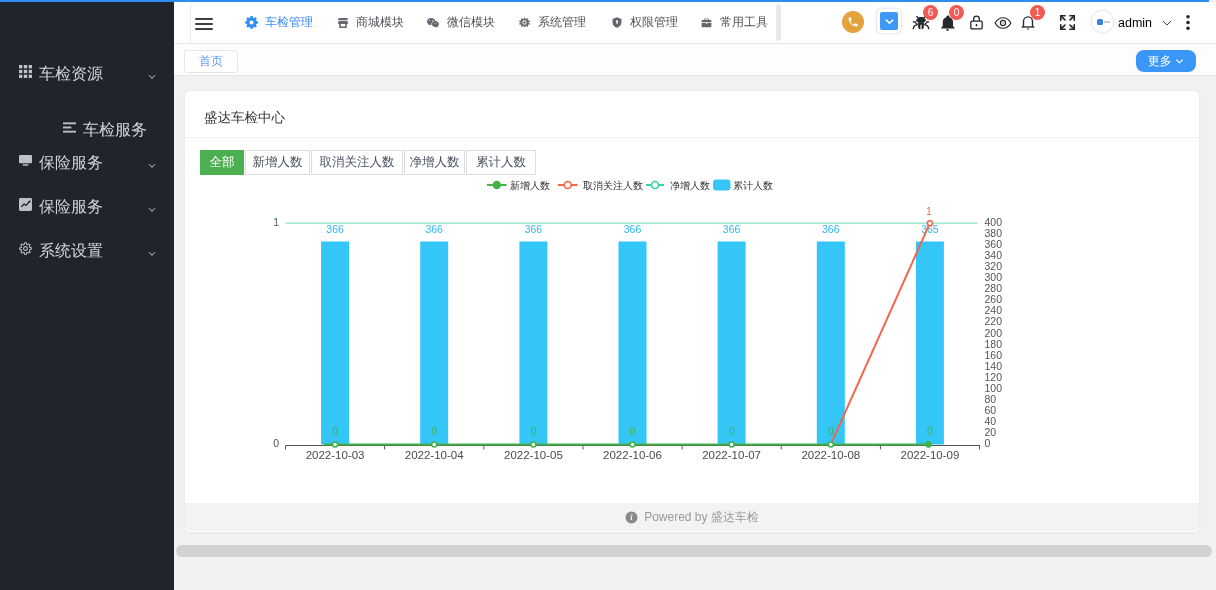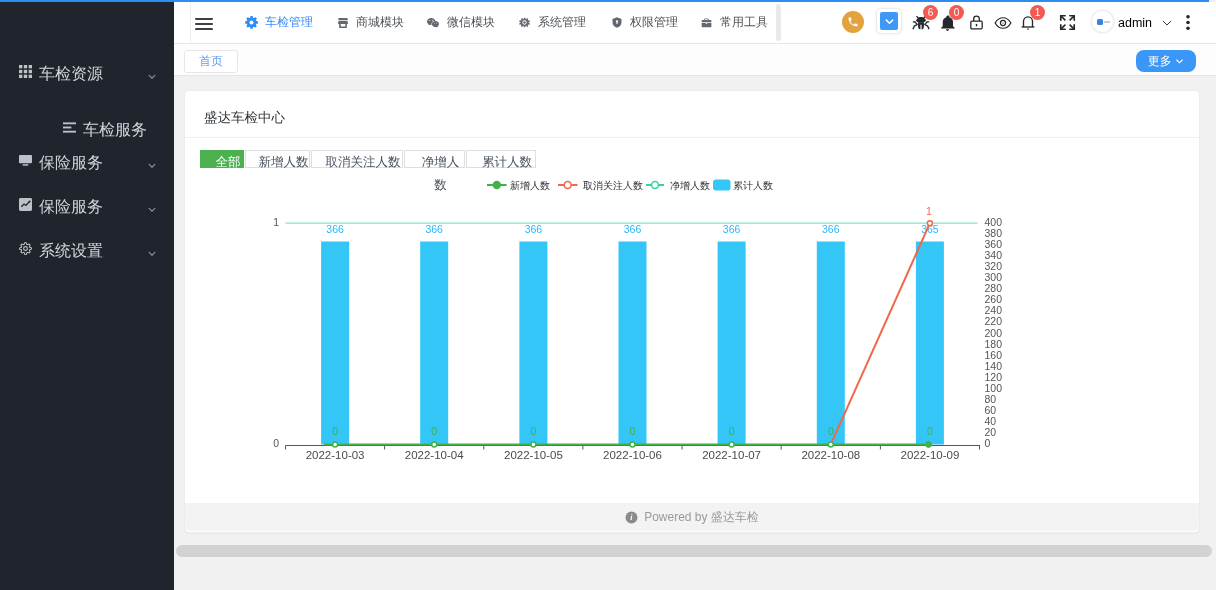--- a/index.html
+++ b/index.html
@@ -32,21 +32,21 @@
   
   #tagbar { left:174px; top:44px; width:1042px; height:32px; background:#fdfdfd; border-bottom:1px solid #e4e4e4; }
   #hometab { left:184px; top:50px; width:54px; height:23px; background:#fff; border:1px solid #e6e6e6; border-radius:3px; color:#5e9bf2; font-size:12px; text-align:center; line-height:21px; }
   #morebtn { left:1136px; top:50px; width:60px; height:22px; background:#3b97f7; border-radius:8px; color:#fff; font-size:12px; text-align:center; line-height:22px; }
 
   
   #card { left:184px; top:90px; width:1016px; height:443px; background:#fff; border:1px solid #ececec; border-radius:5px; box-shadow:0 1px 2px rgba(0,0,0,0.04); }
   #cardhead { left:204px; top:109px; font-size:13.5px; color:#303438; }
   #cardhr { left:185px; top:137px; width:1014px; height:1px; background:#eef0f2; }
 
-  .tabbtn { position:absolute; top:150px; height:18px; border:1px solid #dcdee2; background:#fff; color:#4a5360; font-size:12.5px; line-height:23px; text-align:center;padding-left:12px; }
+  .tabbtn { position:absolute; top:150px; height:25px; border:1px solid #dcdee2; background:#fff; color:#4a5360; font-size:12.5px; line-height:23px; text-align:center; }
   .tabbtn.act { background:#4caf50; border-color:#4caf50; color:#fff; }
 
   #cardfoot { left:185px; top:503px; width:1014px; height:28px; background:#f3f3f3; border-radius:0 0 5px 5px; color:#9a9a9a; font-size:12px; text-align:center; line-height:28px; }
 
   #scrollpill { left:176px; top:545px; width:1036px; height:12px; background:#d2d2d2; border-radius:6px; }
 </style>
 </head>
 <body>
 <div id="page">
   <div class="abs" id="sidebar"></div>

